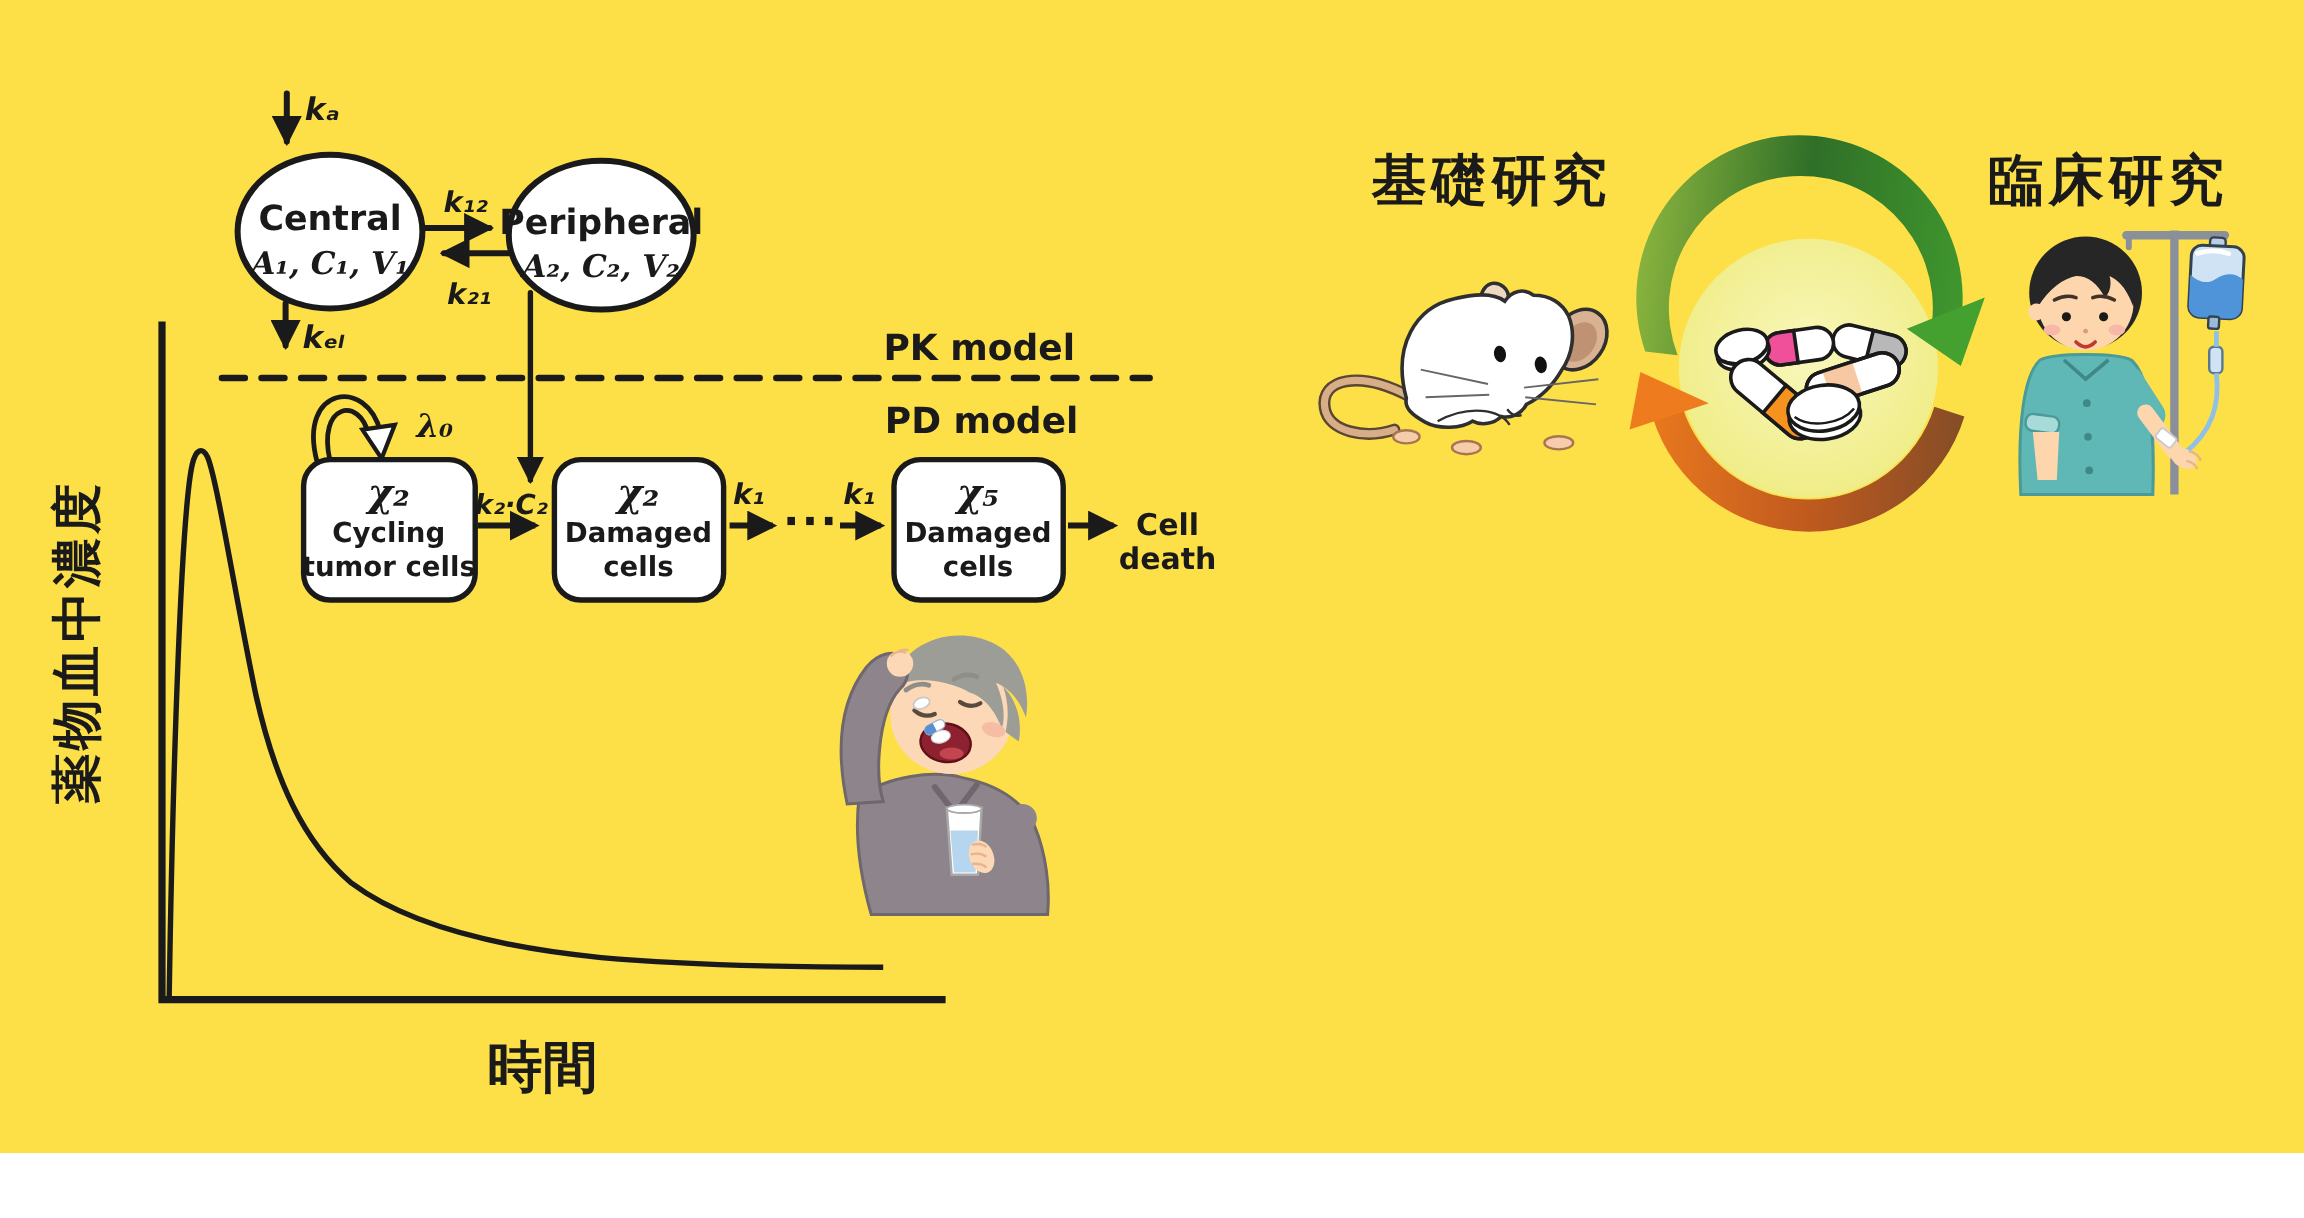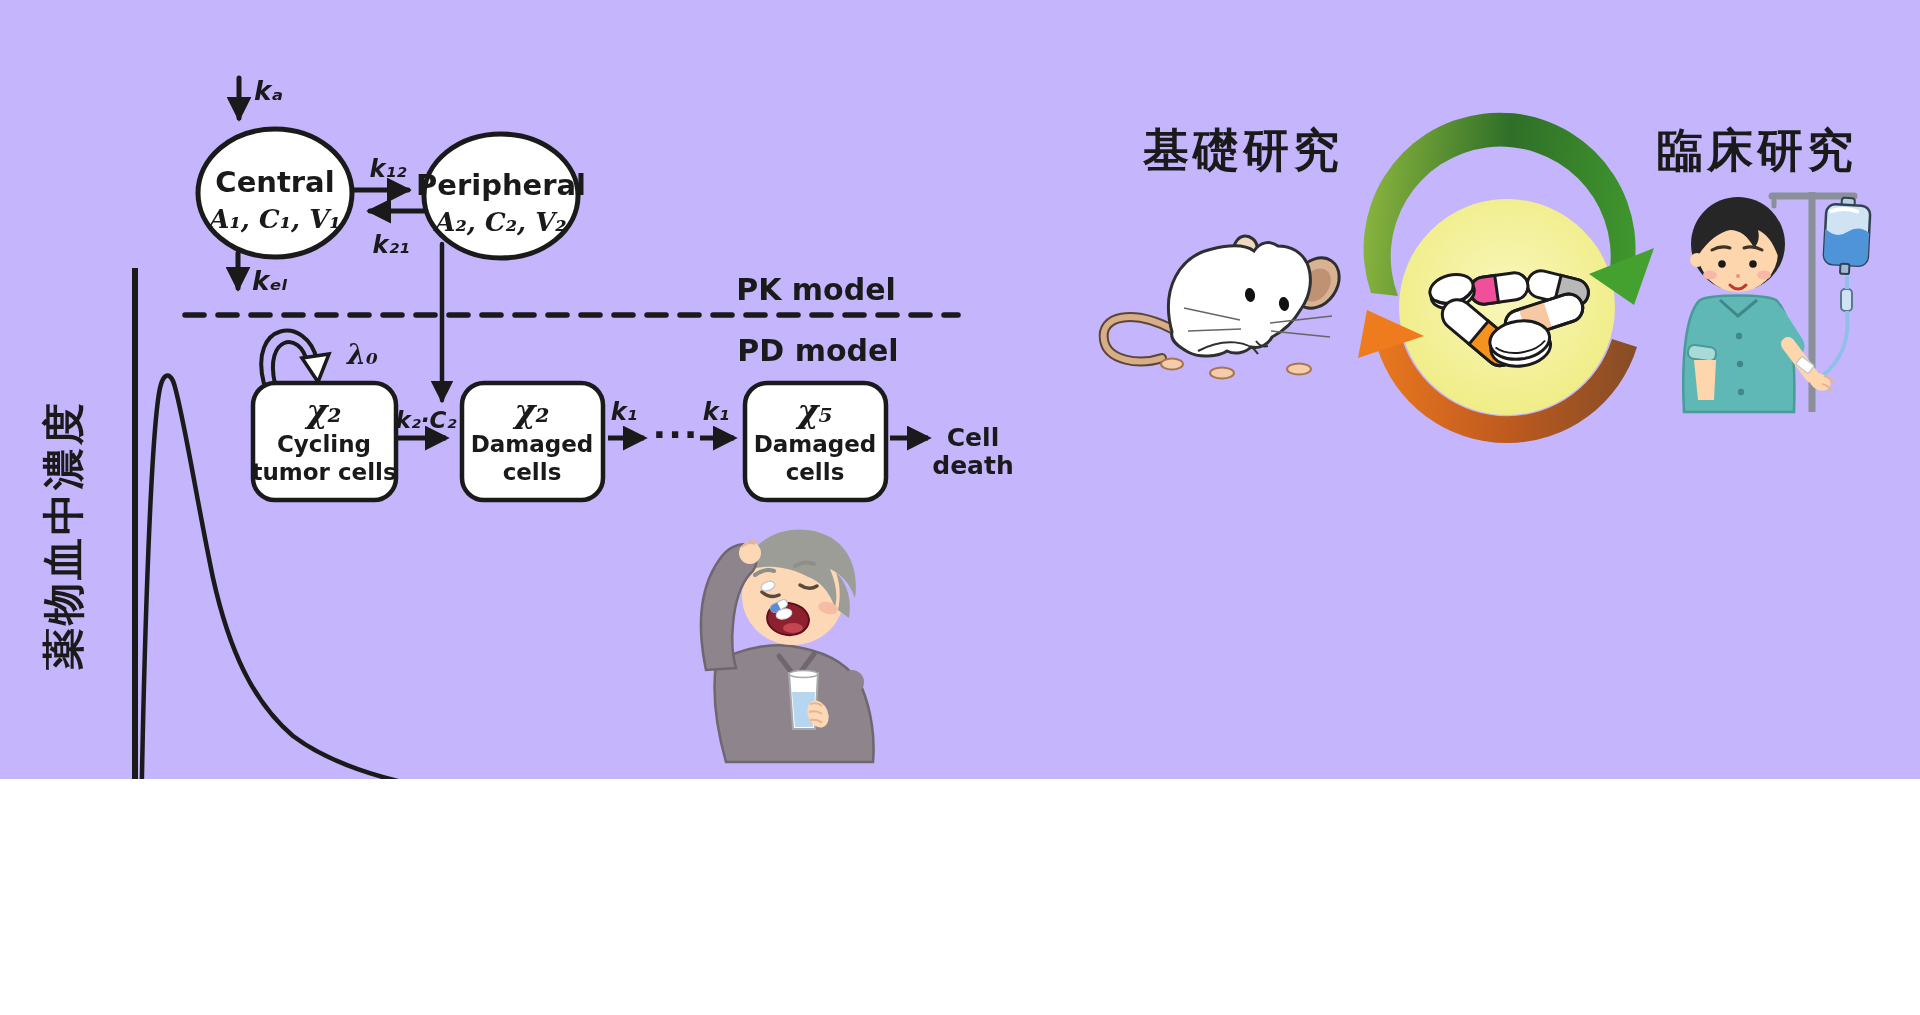--- a/index.html
+++ b/index.html
@@ -1,16 +1,16 @@
 <!DOCTYPE html>
 <html><head>
 <meta charset="utf-8">
 <style>
   html,body{margin:0;padding:0;background:#ffffff;}
-  .stage{position:relative;width:1920px;height:779px;background:#c4b5fd;overflow:hidden;
+  .stage{position:relative;width:1920px;height:961px;background:#fde047;overflow:hidden;
          font-family:"DejaVu Sans","Liberation Sans",sans-serif;}
   svg{position:absolute;left:0;top:0;}
   text{fill:#1a1a1a;}
   .jp{font-family:"DejaVu Sans","Liberation Sans",sans-serif;font-weight:bold;}
   .blk{font-weight:bold;}
   .rate{font-style:italic;font-weight:bold;}
   .servar{font-family:"DejaVu Serif","Liberation Serif",serif;font-style:italic;font-weight:bold;}
   .chi{font-family:"DejaVu Serif","Liberation Serif",serif;font-style:italic;font-weight:bold;}
 </style>
 </head>

